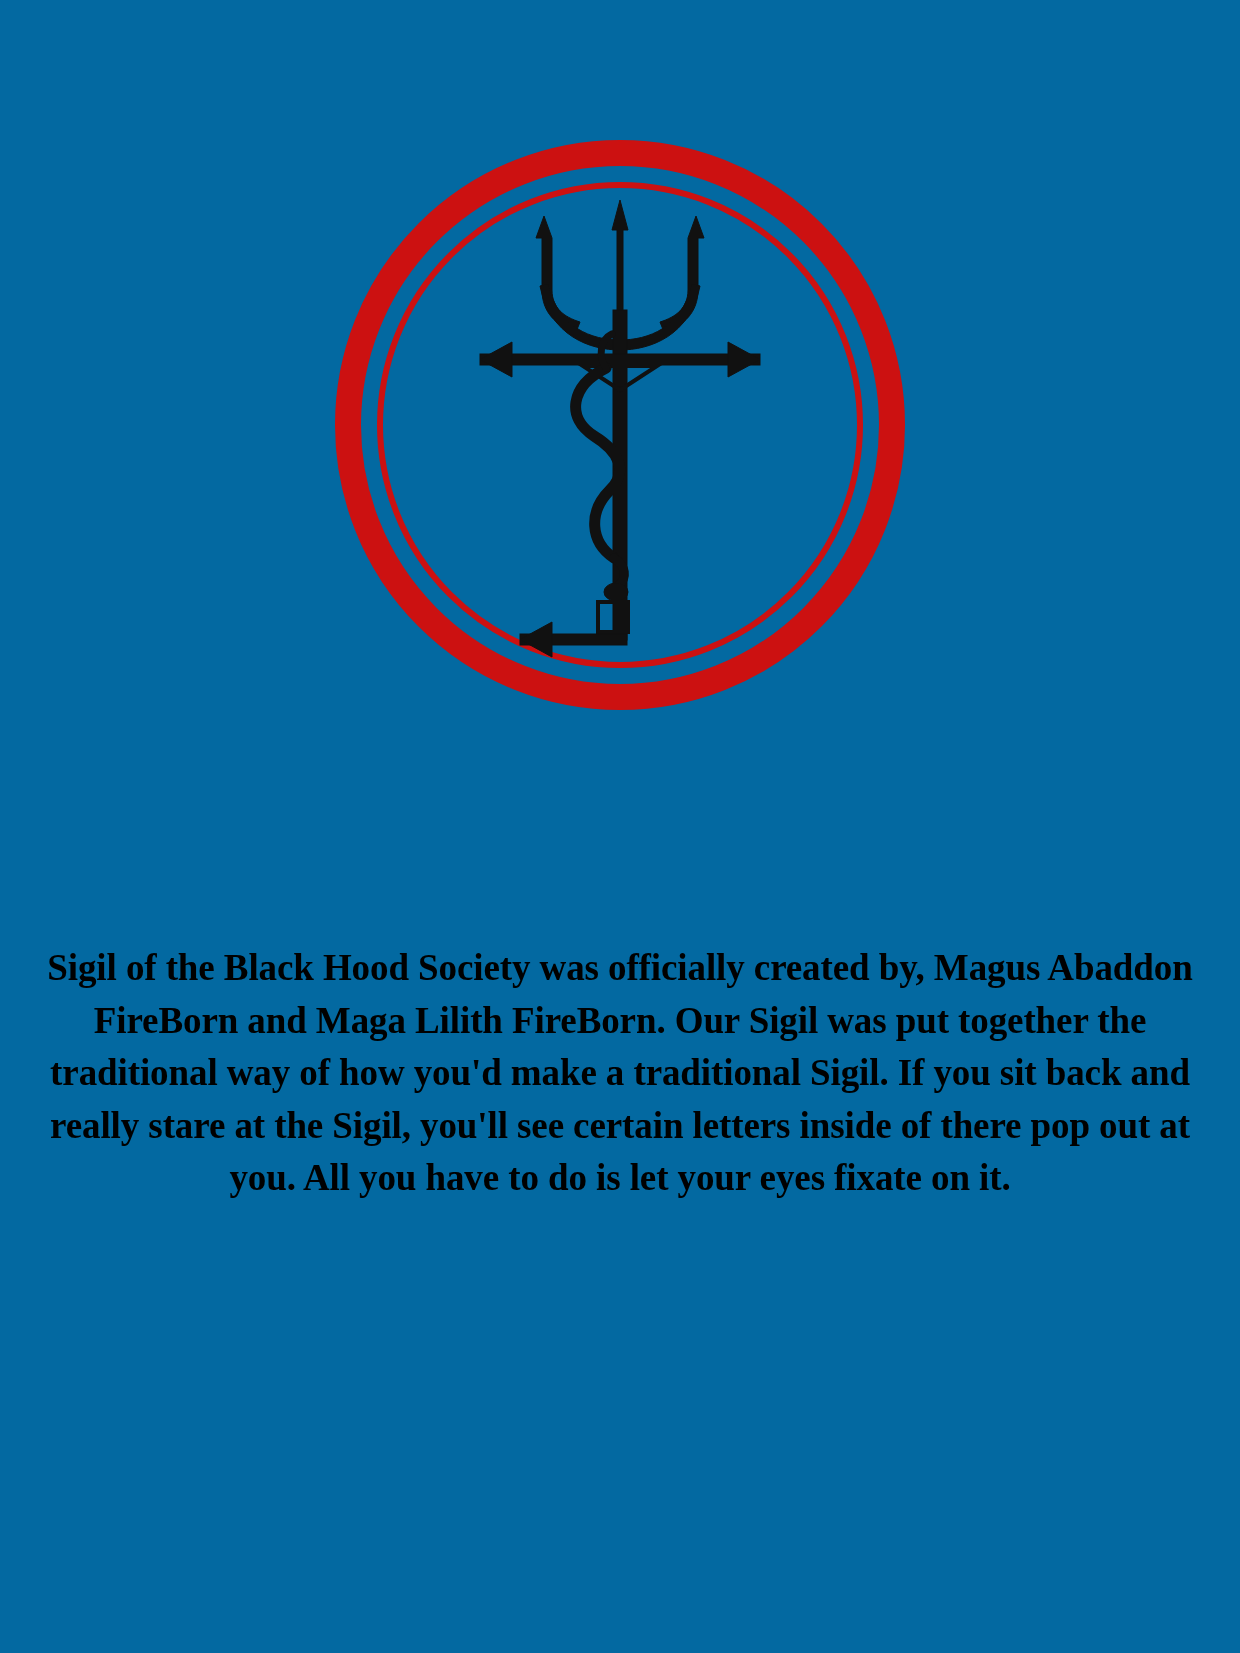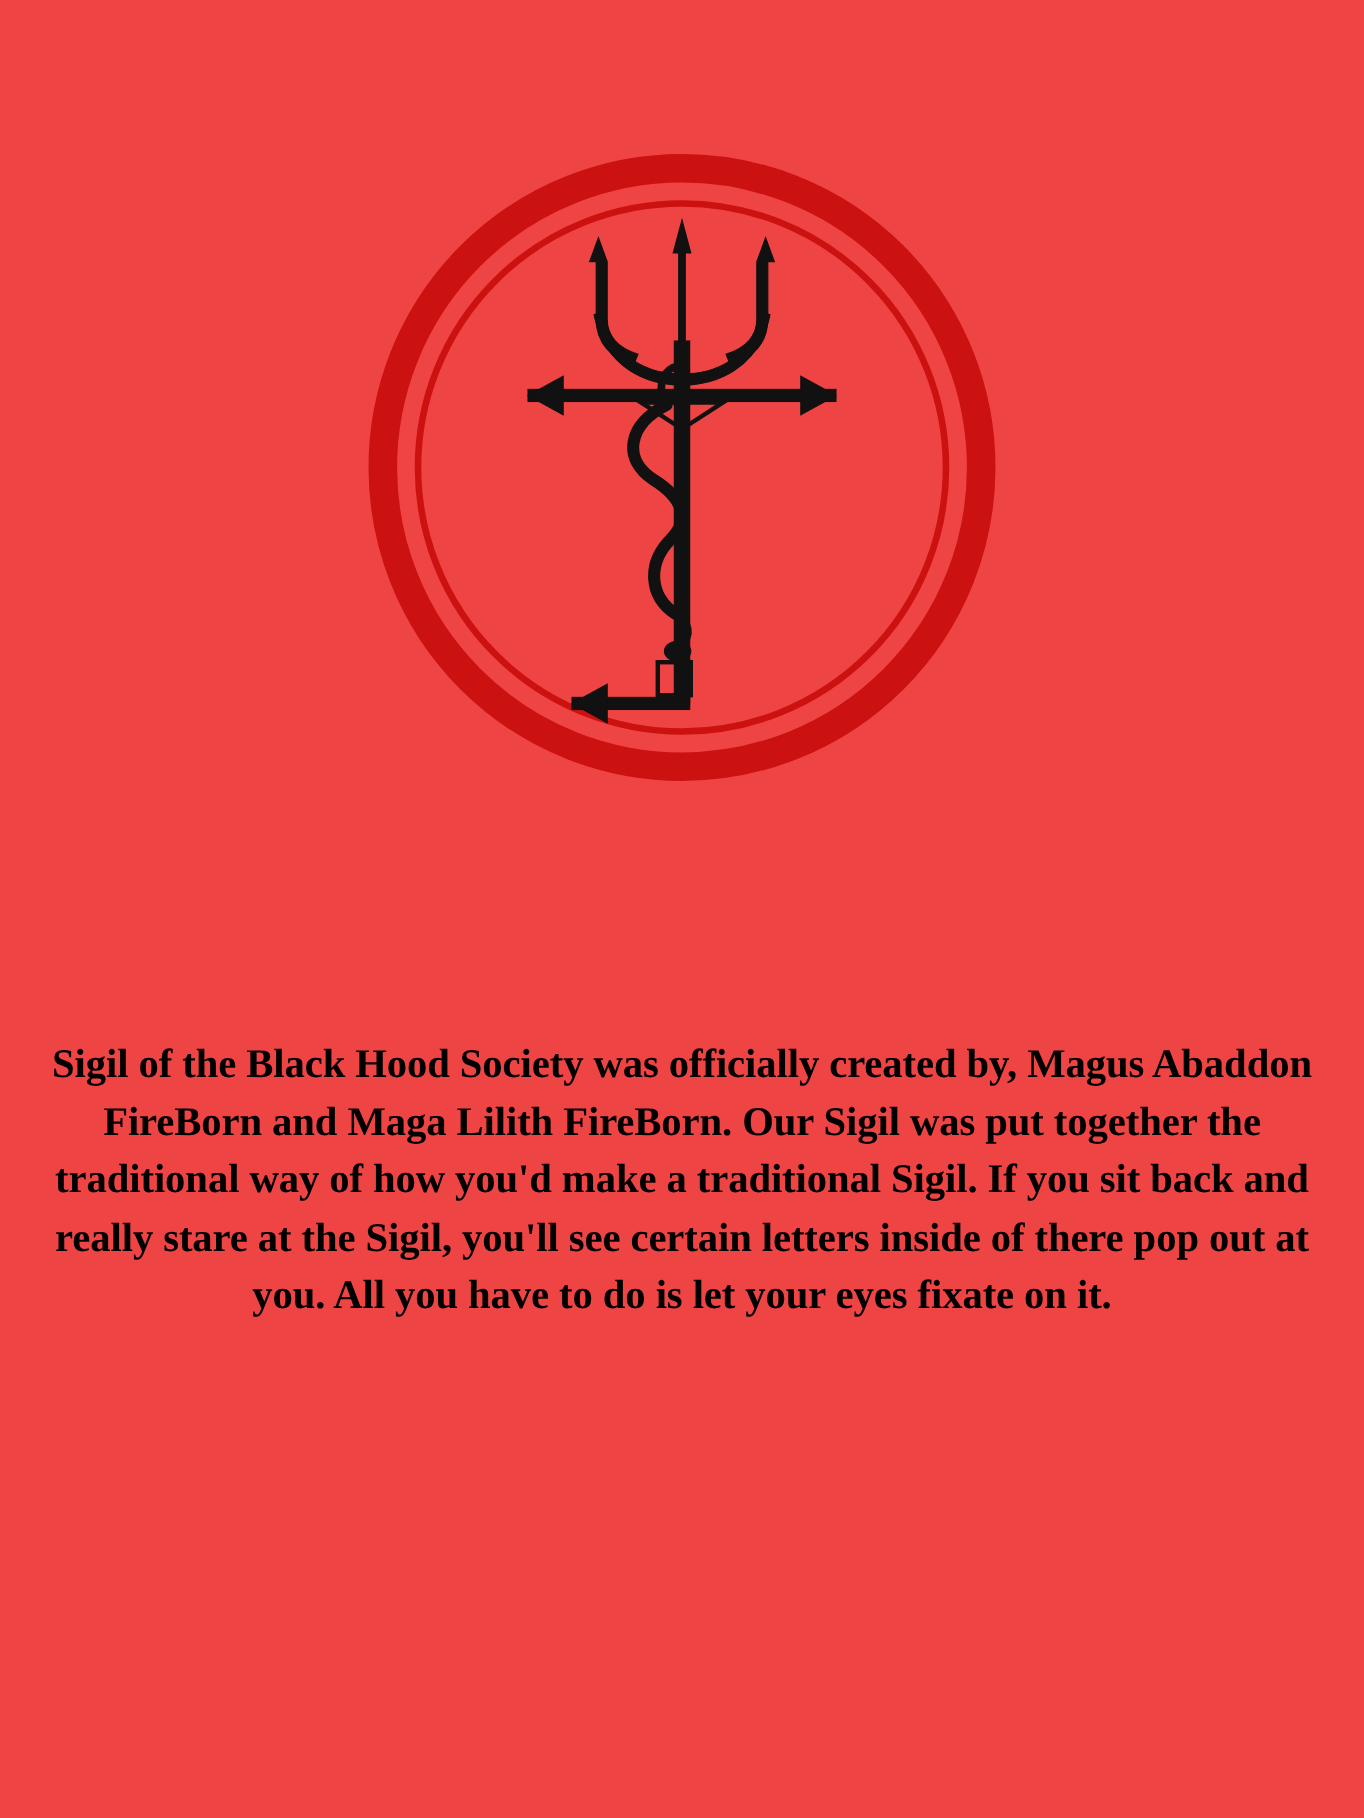--- a/index.html
+++ b/index.html
@@ -11,21 +11,21 @@
     width: 1240px;
     height: 1653px;
     font-family: "Liberation Serif", serif;
     color: #000000;
     overflow: hidden;
   }
   .page {
     position: relative;
     width: 1240px;
     height: 1653px;
-    background: #ef4444;
+    background: #0369a1;
   }
 
   
   .sigil-wrap {
     position: absolute;
     left: 0;
     top: 140px;
     width: 1240px;
     height: 580px;
     display: flex;

